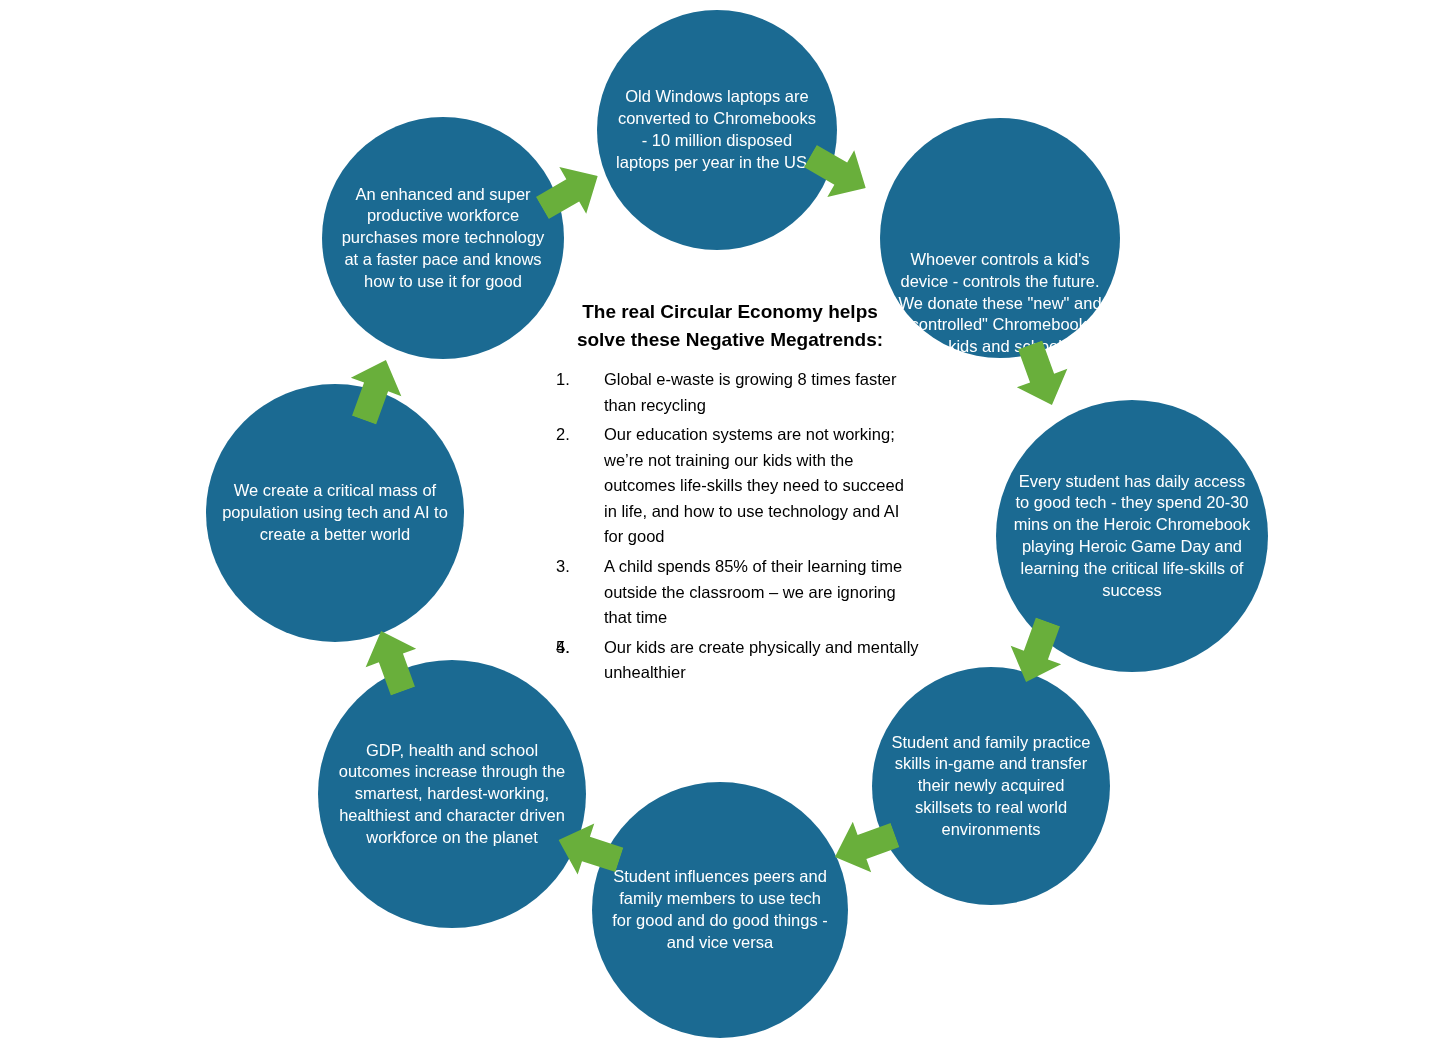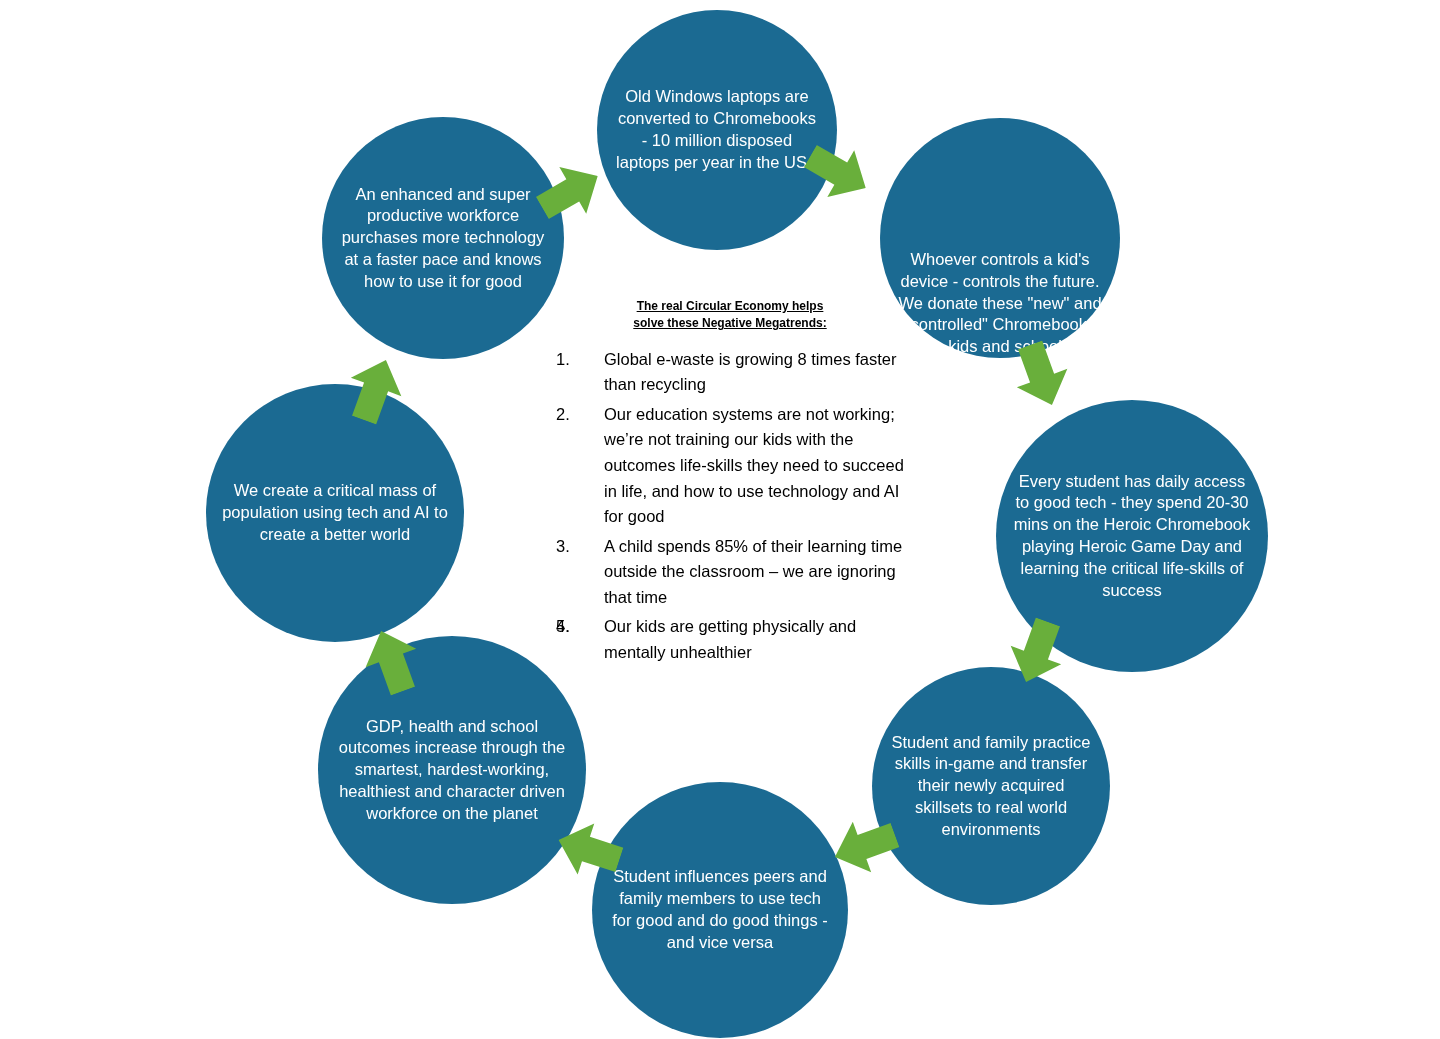--- a/index.html
+++ b/index.html
@@ -48,23 +48,22 @@
   .center-block {
     position: absolute;
     left: 540px;
     top: 298px;
     width: 380px;
     color: #000000;
   }
   .center-title {
     text-align: center;
     font-weight: bold;
-    font-size: 12px;
+    font-size: 19px;
     line-height: 1.45;
-    text-decoration: underline;
     white-space: pre-line;
     margin-bottom: 14px;
   }
   .megatrend-list {
     list-style: none;
     margin: 0;
     padding: 0;
   }
   .megatrend-list li {
     position: relative;
@@ -97,21 +96,21 @@
   </div>
 
   <div class="node" style="left:592px; top:782px; width:256px; height:256px;">
     <span class="node-text">Student influences peers and family members to use tech for good and do good things - and vice versa</span>
   </div>
 
   <div class="node" style="left:872px; top:667px; width:238px; height:238px;">
     <span class="node-text">Student and family practice skills in-game and transfer their newly acquired skillsets to real world environments</span>
   </div>
 
-  <div class="node" style="left:318px; top:636px; width:268px; height:268px;">
+  <div class="node" style="left:318px; top:660px; width:268px; height:268px;">
     <span class="node-text">GDP, health and school outcomes increase through the smartest, hardest-working, healthiest and character driven workforce on the planet</span>
   </div>
 
   <div class="node" style="left:322px; top:117px; width:242px; height:242px;">
     <span class="node-text">An enhanced and super productive workforce purchases more technology at a faster pace and knows how to use it for good</span>
   </div>
 
   <div class="node" style="left:206px; top:384px; width:258px; height:258px;">
     <span class="node-text">We create a critical mass of population using tech and AI to create a better world</span>
   </div>
@@ -178,18 +177,18 @@
       </li>
       <li>
         <span class="num">3.</span>
         <span>A child spends 85% of their learning time outside the classroom – we are ignoring that time</span>
       </li>
       <li>
         <span class="num">4.</span>
       </li>
       <li>
         <span class="num">5.</span>
-        <span>Our kids are getting physically and mentally unhealthier</span>
+        <span>Our kids are create physically and mentally unhealthier</span>
       </li>
     </ol>
   </div>
 
 </div>
 
 </body></html>

